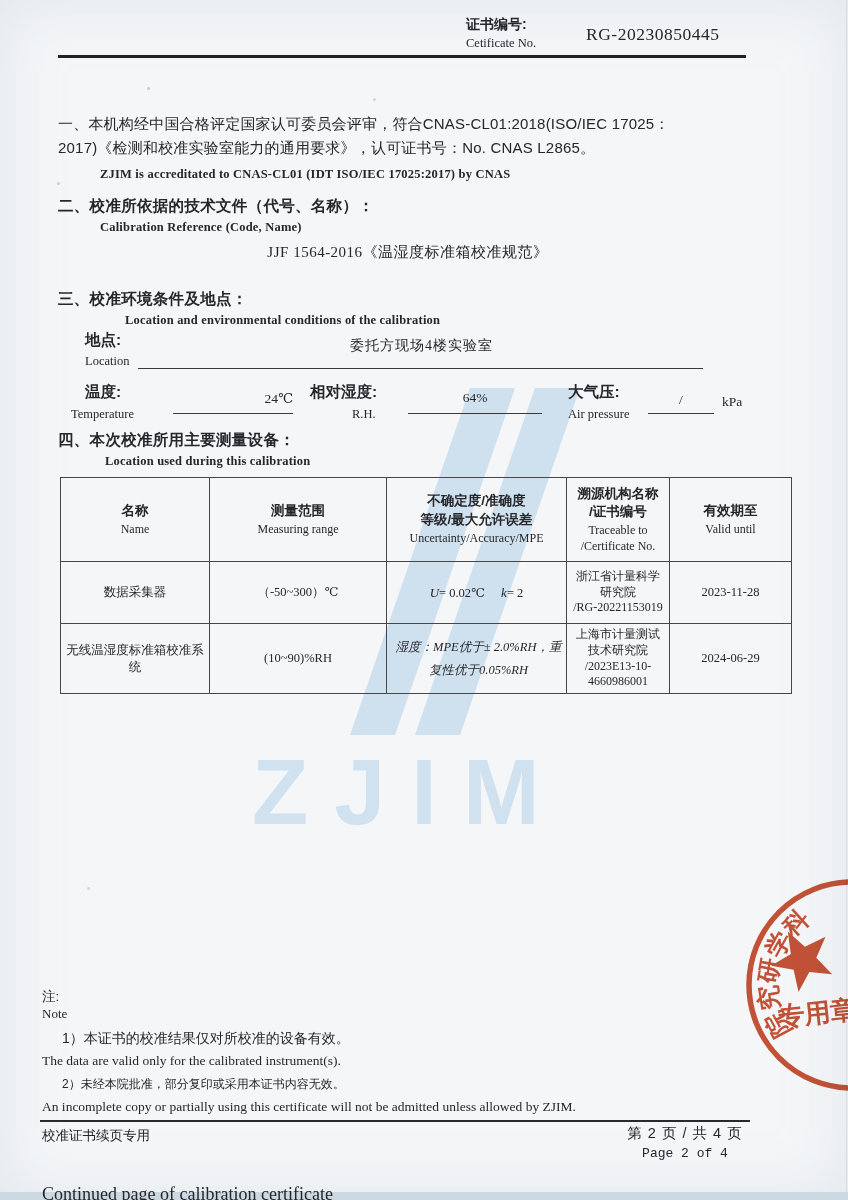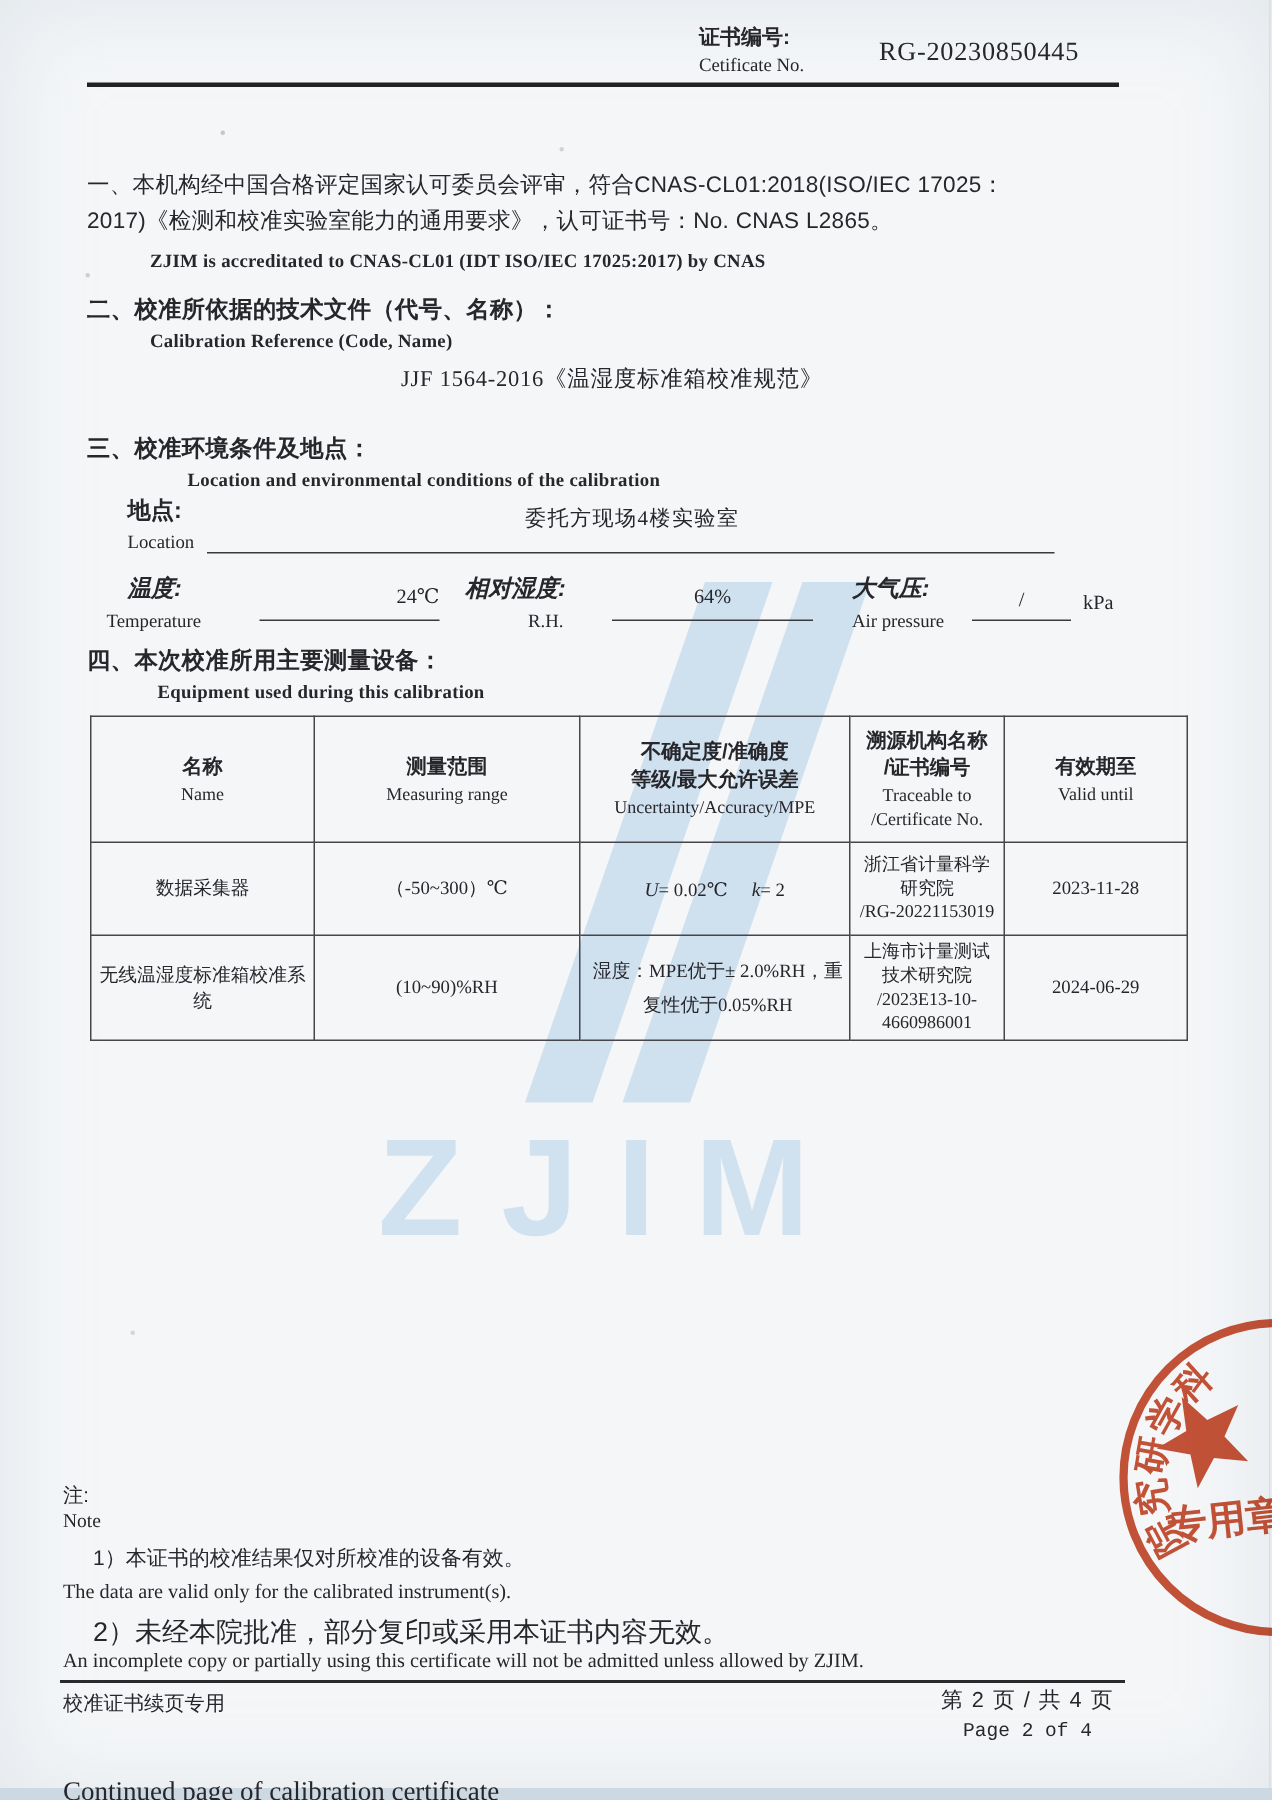--- a/index.html
+++ b/index.html
@@ -35,48 +35,48 @@
   .s2{position:absolute;left:58px;top:196px;width:734px;}
   .s2 .en-sub{margin-left:42px;margin-top:3px;}
   .jjf{position:absolute;left:58px;top:243px;width:700px;text-align:center;font-size:15px;letter-spacing:.5px;}
   .s3{position:absolute;left:58px;top:289px;width:734px;}
   .s3 .en-sub{margin-left:67px;margin-top:3px;}
   .loc-label{position:absolute;left:85px;top:330px;}
   .loc-label .zh{font-family:"Liberation Sans","DejaVu Sans",sans-serif;font-weight:600;font-size:15.5px;}
   .loc-label .en{font-size:12.5px;margin-top:3px;}
   .loc-value{position:absolute;left:140px;top:337px;width:563px;text-align:center;font-size:14px;letter-spacing:1px;}
   .loc-line{position:absolute;left:138px;top:368px;width:565px;height:1.3px;background:#3a3a3e;}
-  .env-label-zh{font-family:"Liberation Sans","DejaVu Sans",sans-serif;font-weight:600;font-size:15.5px;font-style:italic;}
+  .env-label-zh{font-family:"Liberation Sans","DejaVu Sans",sans-serif;font-weight:600;font-size:15.5px;}
   .env-label-en{font-size:12.5px;margin-top:4px;}
   .env-val{font-size:13.5px;}
   .u-line{position:absolute;height:1.3px;background:#3a3a3e;}
   
   .s4{position:absolute;left:58px;top:430px;width:734px;}
   .s4 .en-sub{margin-left:47px;margin-top:3px;}
   table.equip{
     position:absolute;left:60px;top:477px;width:731px;
     border-collapse:collapse;table-layout:fixed;
   }
   table.equip td{
     border:1.5px solid #47474b;vertical-align:middle;text-align:center;
     padding:3px 4px;background:transparent;
   }
   .th-zh{font-family:"Liberation Sans","DejaVu Sans",sans-serif;font-weight:600;font-size:13.5px;white-space:pre-line;line-height:1.35;}
   .th-en{font-size:12px;white-space:pre-line;line-height:1.3;margin-top:2px;}
   .cell{font-size:12.5px;line-height:1.35;}
   .cell-pre{font-size:12px;line-height:1.3;white-space:pre-line;}
-  .cell-left{text-align:right;padding-left:8px !important;line-height:1.8 !important;}
+  .cell-left{text-align:right;padding-left:8px !important;line-height:1.8 !important;font-style:italic;}
   td i{font-style:italic;font-size:13px;}
   td .gap{margin-left:16px;}
   
   .note-label{position:absolute;left:42px;top:988px;font-size:13.5px;font-family:"Liberation Sans","DejaVu Sans",sans-serif;}
   .note-en{position:absolute;left:42px;top:1006px;font-size:13px;}
   .note-i1{position:absolute;left:62px;top:1030px;font-size:14px;font-family:"Liberation Sans","DejaVu Sans",sans-serif;}
   .note-i1en{position:absolute;left:42px;top:1053px;font-size:13.5px;}
-  .note-i2{position:absolute;left:62px;top:1076px;font-size:18px;font-family:"Liberation Sans","DejaVu Sans",sans-serif;}
+  .note-i2{position:absolute;left:62px;top:1076px;font-size:12px;font-family:"Liberation Sans","DejaVu Sans",sans-serif;}
   .note-i2en{position:absolute;left:42px;top:1099px;font-size:13.5px;}
   
   .f-rule{position:absolute;left:40px;top:1120px;width:710px;height:2px;background:#2a2a2e;}
   .f-left-zh{position:absolute;left:42px;top:1127px;font-size:13.5px;}
   .f-left-en{position:absolute;left:42px;top:1184px;font-size:18px;}
   .f-right{position:absolute;left:600px;top:1124px;width:170px;text-align:center;}
   .f-right .zh{font-size:14.5px;letter-spacing:1px;font-family:"Liberation Sans","DejaVu Sans",sans-serif;}
   .f-right .en{font-size:13px;margin-top:3px;font-family:"Liberation Mono","DejaVu Sans Mono",monospace;}
   
   .seal-svg{position:absolute;left:700px;top:860px;z-index:2;mix-blend-mode:multiply;opacity:.95;}
@@ -146,21 +146,21 @@
     <div style="position:absolute;left:568px;top:382px;">
       <div class="env-label-zh">大气压:</div>
       <div class="env-label-en">Air pressure</div>
     </div>
     <div class="env-val" style="position:absolute;left:648px;top:392px;width:66px;text-align:center;">/</div>
     <div class="u-line" style="left:648px;top:413px;width:66px;"></div>
     <div class="env-val" style="position:absolute;left:722px;top:394px;">kPa</div>
 
     <div class="s4">
       <div class="zh-head">四、本次校准所用主要测量设备：</div>
-      <div class="en-sub">Equipment used during this calibration</div>
+      <div class="en-sub">Location used during this calibration</div>
     </div>
 
     <table class="equip">
       <colgroup>
         <col style="width:149px">
           <col style="width:177px">
           <col style="width:180px">
           <col style="width:103px">
           <col style="width:122px">
       </colgroup>

